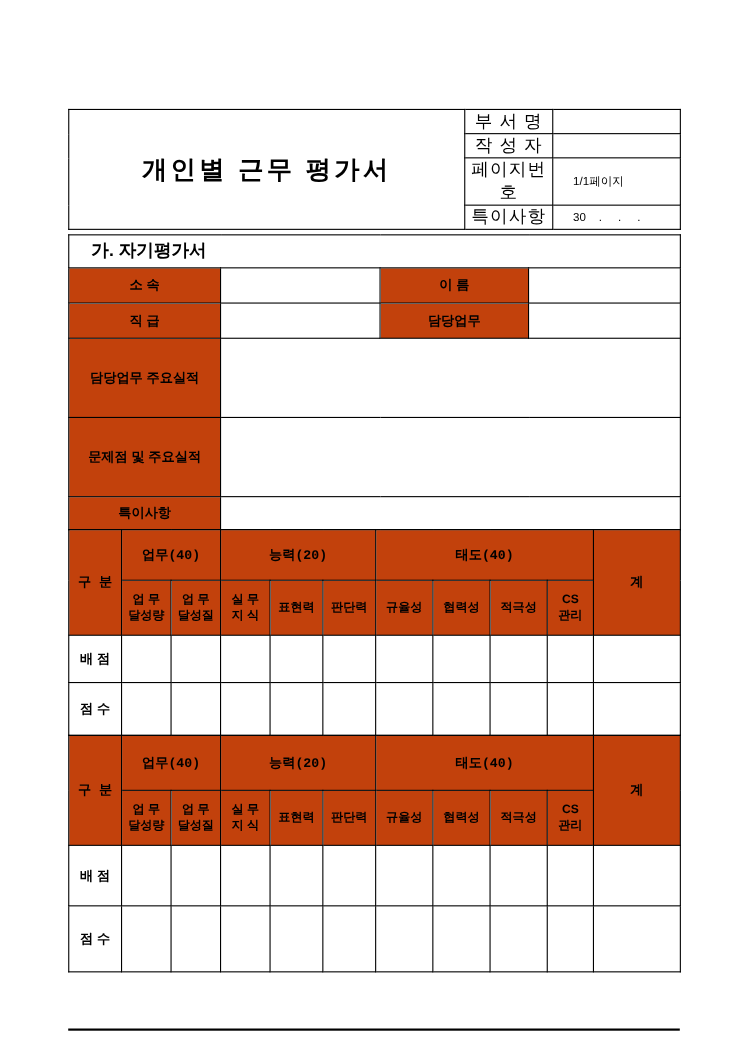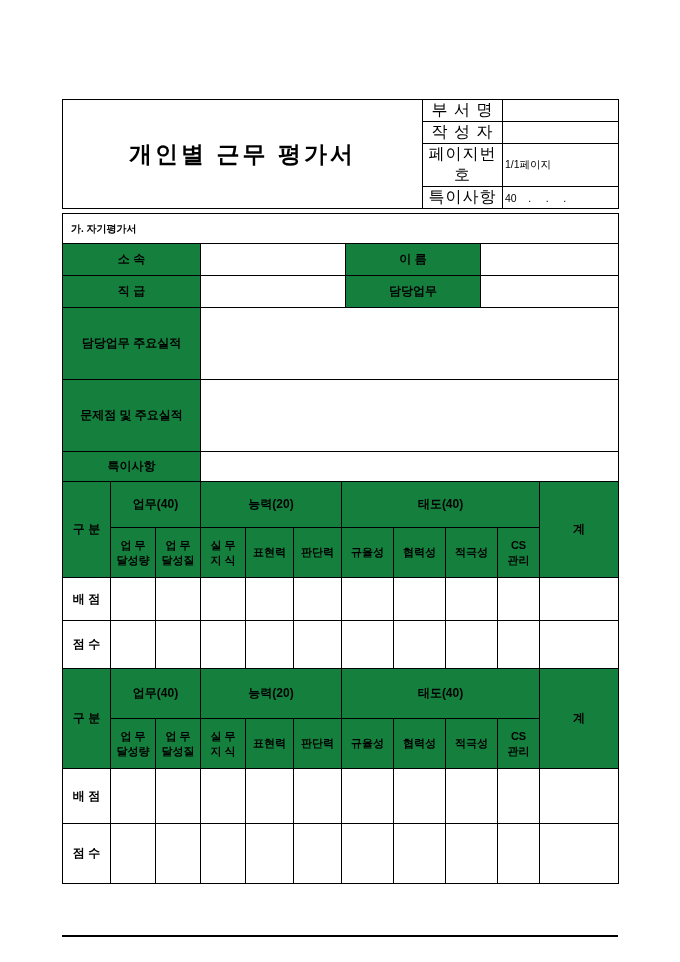--- a/index.html
+++ b/index.html
@@ -13,49 +13,49 @@
   table { border-collapse:collapse; width:556px; table-layout:fixed; }
   td {
     border:1px solid #000;
     font-size:12px;
     text-align:center;
     vertical-align:middle;
     overflow:hidden;
   }
   .stack { margin-top:-1px; }
   .gap { margin-top:4px; }
-  .shade { background:#15803d; }
+  .shade { background:#c2410c; }
   .white { background:#ffffff; }
 
   
   .title-cell { font-size:23px; font-weight:bold; letter-spacing:3px; }
   .info-lbl { font-size:16px; letter-spacing:1px; height:17px; }
-  .info-val { font-size:10.5px; text-align:left; padding-left:2px; white-space:pre; }
-
-  
-  .sec-title { text-align:left; padding-left:8px; font-weight:bold; font-size:10px; }
+  .info-val { font-size:10.5px; text-align:left; padding-left:18px; white-space:pre; }
+
+  
+  .sec-title { text-align:left; padding-left:20px; font-weight:bold; font-size:16px; }
 
   
   .lbl { font-weight:bold; font-size:12px; }
   .pre { white-space:pre-line; line-height:1.35; }
 
   
   .h30 td { height:30px; }
   .h28 td { height:28px; }
   .h32 td { height:32px; }
   .h72 td { height:72px; }
   .h46 td { height:46px; }
   .h50 td { height:50px; }
   .h43 td { height:43px; }
   .h48 td { height:48px; }
   .h55 td { height:55px; }
   .h60 td { height:60px; }
 
   .sub { font-size:11px; font-weight:bold; }
-  .grp { font-size:12px; font-weight:bold; }
+  .grp { font-size:12px; font-weight:bold;font-family:Liberation Mono, monospace; }
 
   .footer-rule { position:absolute; left:62px; top:935px; width:556px; height:2px; background:#000; }
 </style>
 </head>
 <body>
 
 <div class="doc">
 
   <table>
     <colgroup>
@@ -72,21 +72,21 @@
       <tr>
         <td class="info-lbl white">작 성 자</td>
         <td class="info-val white"></td>
       </tr>
       <tr>
         <td class="info-lbl white">페이지번호</td>
         <td class="info-val white">1/1페이지</td>
       </tr>
       <tr>
         <td class="info-lbl white">특이사항</td>
-        <td class="info-val white">40    .     .     .</td>
+        <td class="info-val white">30    .     .     .</td>
       </tr>
     </tbody>
   </table>
 
   <table class="gap">
     <colgroup>
         <col style="width:138px">
         <col style="width:145px">
         <col style="width:135px">
         <col style="width:138px">

